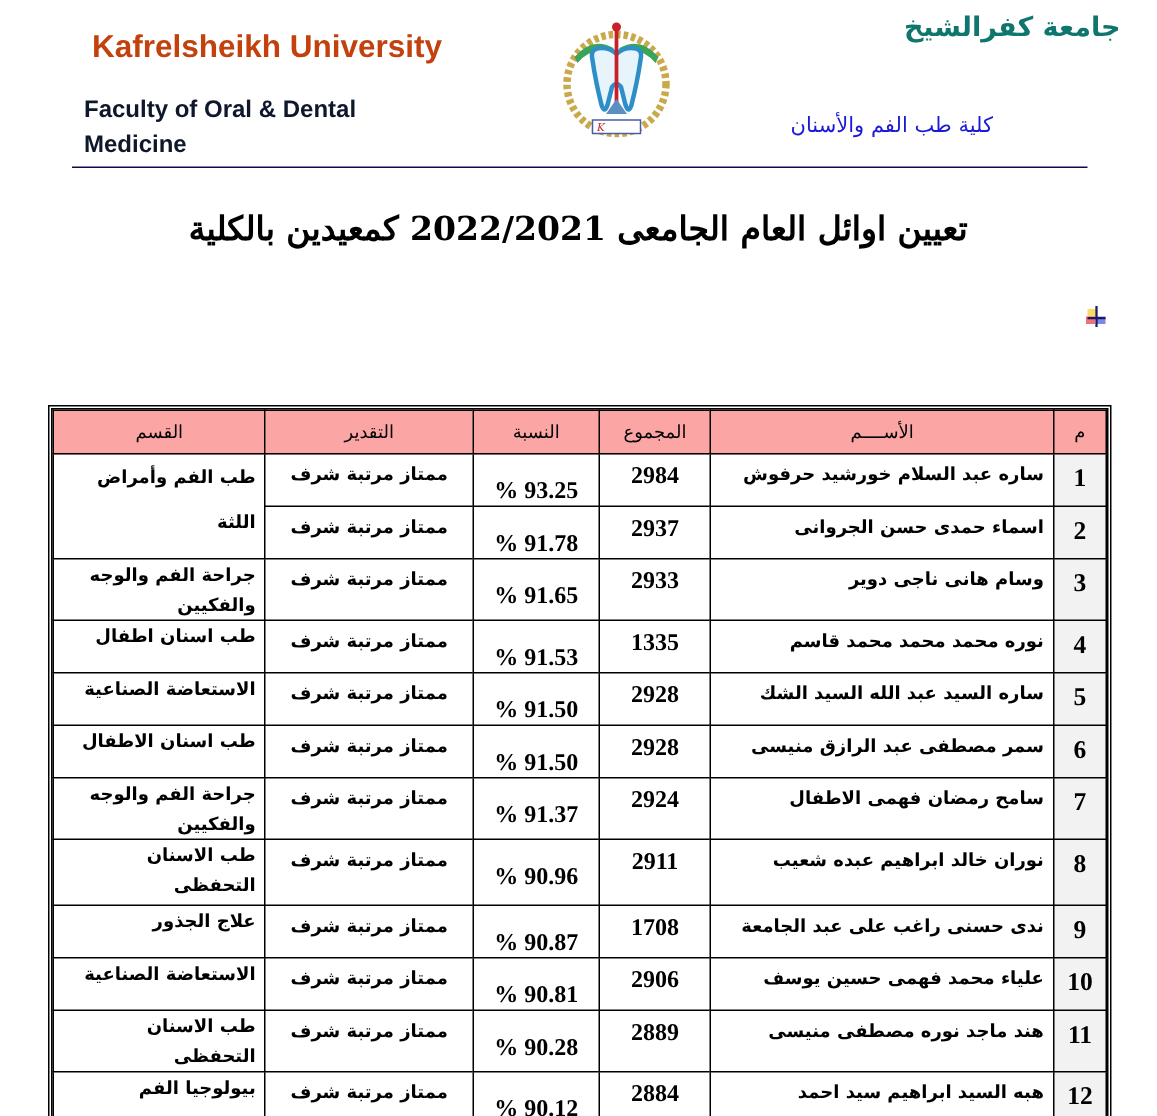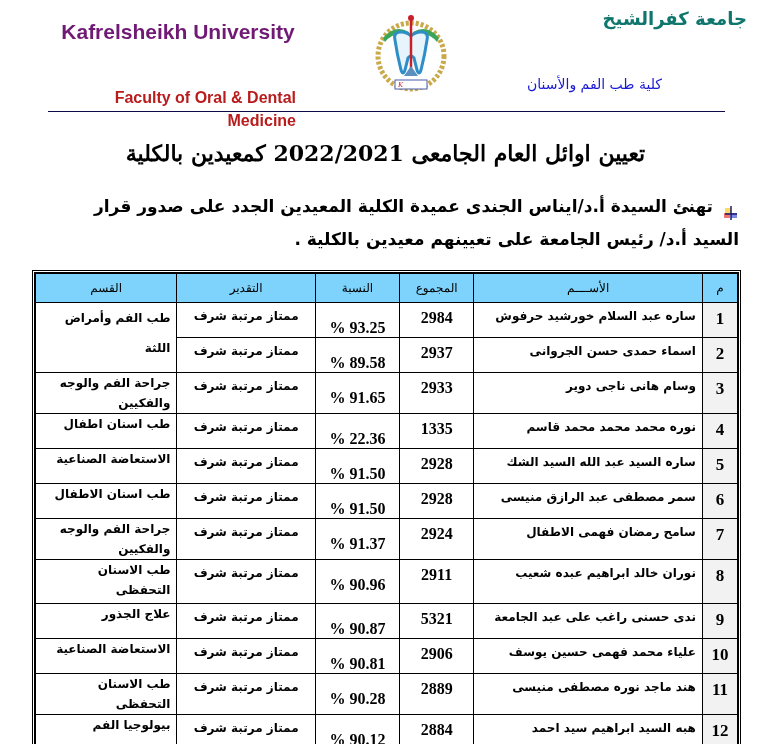--- a/index.html
+++ b/index.html
@@ -1,41 +1,41 @@
 <!DOCTYPE html>
 <html><head>
 <meta charset="utf-8">
 <style>
   html, body { margin:0; padding:0; background:#ffffff; }
   body { width:771px; height:744px; position:relative; overflow:hidden; font-family:"DejaVu Sans", sans-serif; }
 
   .hdr-en-uni { position:absolute; left:46px; top:20px; width:264px; text-align:center;
-    font-family:"Liberation Sans", sans-serif; font-weight:bold; font-size:21px; color:#701a75; }
-  .hdr-en-fac { position:absolute; left:56px; top:62px; width:240px; text-align:right;
-    font-family:"Liberation Sans", sans-serif; font-weight:bold; font-size:16px; line-height:23px; color:#b91c1c;margin-top:24px; }
+    font-family:"Liberation Sans", sans-serif; font-weight:bold; font-size:21px; color:#c2410c; }
+  .hdr-en-fac { position:absolute; left:56px; top:62px; width:240px; text-align:left;
+    font-family:"Liberation Sans", sans-serif; font-weight:bold; font-size:16px; line-height:23px; color:#0f172a; }
   .hdr-ar-uni { position:absolute; right:24px; top:8px; width:220px; text-align:right; direction:rtl;
     font-family:"DejaVu Sans", sans-serif; font-weight:bold; font-size:18px; color:#0f766e; }
   .hdr-ar-fac { position:absolute; right:24px; top:76px; width:220px; text-align:left; direction:rtl;
     font-family:"DejaVu Sans", sans-serif; font-size:14px; color:#1a1ad6; }
 
   .logo { position:absolute; left:375px; top:10px; width:72px; height:96px; }
 
   .divider { position:absolute; left:48px; top:111px; width:677px; height:0; border-top:1.5px solid #0b0b4a; }
 
   .title { position:absolute; left:0; top:140px; width:771px; text-align:center; direction:rtl;
     font-family:"DejaVu Serif", serif; font-weight:bold; font-size:22px; color:#000; }
 
   .intro { position:absolute; right:32px; top:190px; width:680px; direction:rtl; text-align:right;
     font-family:"DejaVu Sans", sans-serif; font-weight:bold; font-size:17px; line-height:33px; color:#000; }
   .bullet { display:inline-block; width:16px; height:16px; vertical-align:middle; margin-left:10px; position:relative; }
 
   .tbl-wrap { position:absolute; left:32px; top:270px; width:703px; border:3px double #000; }
   table { border-collapse:collapse; width:100%; direction:rtl; table-layout:fixed; }
   th, td { border:1px solid #000; padding:0 6px; vertical-align:top; }
-  th { background:#7dd3fc; font-family:"Liberation Sans", sans-serif; font-weight:normal; font-size:12px;
+  th { background:#fca5a5; font-family:"Liberation Sans", sans-serif; font-weight:normal; font-size:12px;
        height:28px; vertical-align:middle; text-align:center; color:#000; }
   td { font-weight:bold; font-size:13px; color:#000; }
   td.num { background:#f2f2f2; text-align:center; font-family:"Liberation Serif", serif; font-size:17px; padding-top:6px; }
   td.name { text-align:right; font-family:"DejaVu Sans", sans-serif; font-size:12px; padding-top:6px; }
   td.total { text-align:center; font-family:"Liberation Serif", serif; font-size:16px; padding-top:6px; }
   td.pct { text-align:center; font-family:"Liberation Serif", serif; font-size:16px; padding-top:16px; }
   td.grade { text-align:center; font-family:"DejaVu Sans", sans-serif; font-size:12px; padding-top:6px; }
   td.dept { text-align:right; font-family:"DejaVu Sans", sans-serif; font-size:12px; line-height:20px; padding-top:0; }
   td.dept.tall { line-height:30px; }
 </style>
@@ -68,21 +68,21 @@
 
 <div class="intro">
   <span class="bullet">
     <svg width="16" height="16" viewBox="0 0 16 16">
       <rect x="2" y="3" width="6" height="6" fill="#f7d64a" opacity="0.85"></rect>
       <rect x="1" y="8" width="6" height="5" fill="#e8505a" opacity="0.8"></rect>
       <rect x="8" y="8" width="6" height="5" fill="#5a6ae0" opacity="0.8"></rect>
       <line x1="8" y1="1" x2="8" y2="15" stroke="#1a1a6a" stroke-width="1.5"></line>
       <line x1="2" y1="9" x2="14" y2="9" stroke="#1a1a6a" stroke-width="1.5"></line>
     </svg>
-  </span><span>تهنئ السيدة أ.د/ايناس الجندى عميدة الكلية المعيدين الجدد على صدور قرار السيد أ.د/ رئيس الجامعة على تعيينهم معيدين بالكلية .</span>
+  </span>
 </div>
 
 <div class="tbl-wrap">
   <table>
     <colgroup>
       <col style="width:35px">
       <col style="width:228px">
       <col style="width:74px">
       <col style="width:84px">
       <col style="width:138px">
@@ -104,36 +104,36 @@
         <td class="name">ساره عبد السلام خورشيد حرفوش</td>
         <td class="total">2984</td>
         <td class="pct">93.25 %</td>
         <td class="grade">ممتاز مرتبة شرف</td>
         <td class="dept tall" rowspan="2">طب الفم وأمراض اللثة</td>
       </tr>
       <tr style="height:32px">
         <td class="num">2</td>
         <td class="name">اسماء حمدى حسن الجروانى</td>
         <td class="total">2937</td>
-        <td class="pct">89.58 %</td>
+        <td class="pct">91.78 %</td>
         <td class="grade">ممتاز مرتبة شرف</td>
       </tr>
       <tr style="height:41px">
         <td class="num">3</td>
         <td class="name">وسام هانى ناجى دوير</td>
         <td class="total">2933</td>
         <td class="pct">91.65 %</td>
         <td class="grade">ممتاز مرتبة شرف</td>
         <td class="dept">جراحة الفم والوجه والفكيين</td>
       </tr>
       <tr style="height:29px">
         <td class="num">4</td>
         <td class="name">نوره محمد محمد محمد قاسم</td>
         <td class="total">1335</td>
-        <td class="pct">22.36 %</td>
+        <td class="pct">91.53 %</td>
         <td class="grade">ممتاز مرتبة شرف</td>
         <td class="dept">طب اسنان اطفال</td>
       </tr>
       <tr style="height:34px">
         <td class="num">5</td>
         <td class="name">ساره السيد عبد الله السيد الشك</td>
         <td class="total">2928</td>
         <td class="pct">91.50 %</td>
         <td class="grade">ممتاز مرتبة شرف</td>
         <td class="dept">الاستعاضة الصناعية</td>
@@ -158,21 +158,21 @@
         <td class="num">8</td>
         <td class="name">نوران خالد ابراهيم عبده شعيب</td>
         <td class="total">2911</td>
         <td class="pct">90.96 %</td>
         <td class="grade">ممتاز مرتبة شرف</td>
         <td class="dept">طب الاسنان التحفظى</td>
       </tr>
       <tr style="height:32px">
         <td class="num">9</td>
         <td class="name">ندى حسنى راغب على عبد الجامعة</td>
-        <td class="total">5321</td>
+        <td class="total">1708</td>
         <td class="pct">90.87 %</td>
         <td class="grade">ممتاز مرتبة شرف</td>
         <td class="dept">علاج الجذور</td>
       </tr>
       <tr style="height:32px">
         <td class="num">10</td>
         <td class="name">علياء محمد فهمى حسين يوسف</td>
         <td class="total">2906</td>
         <td class="pct">90.81 %</td>
         <td class="grade">ممتاز مرتبة شرف</td>

